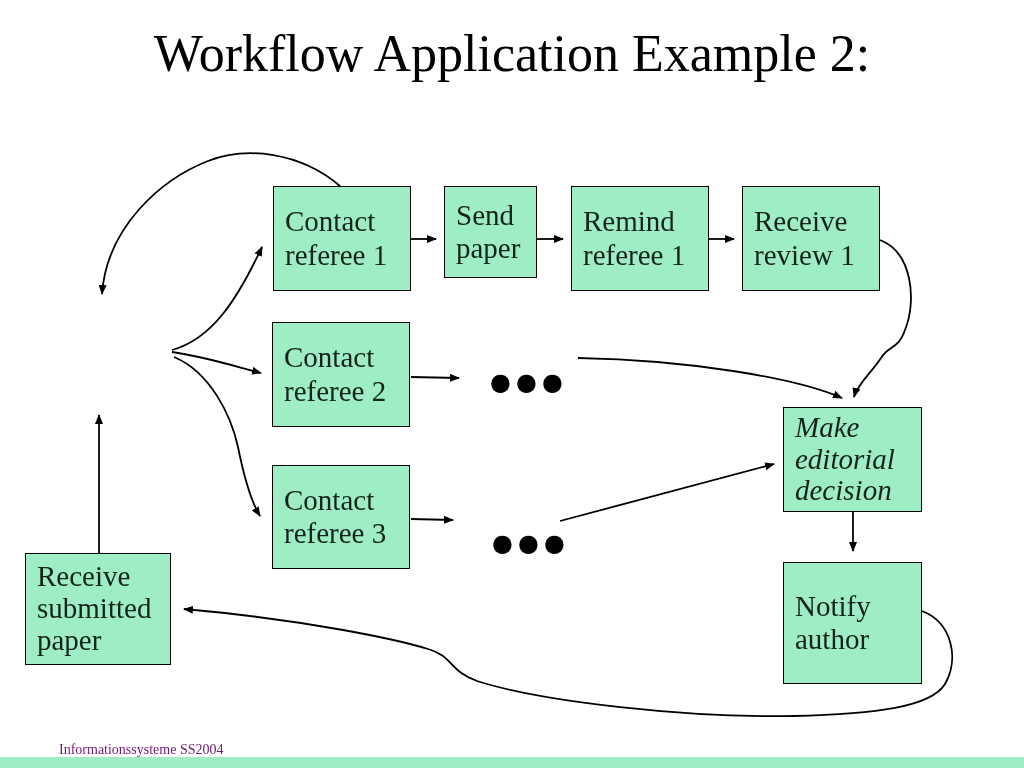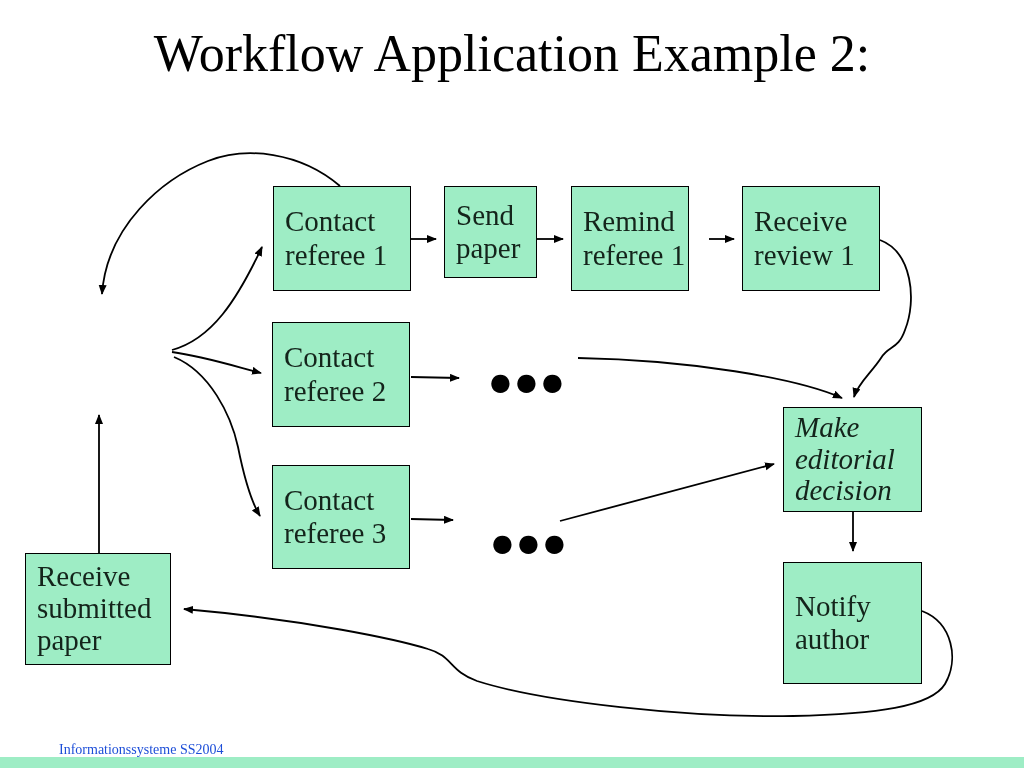--- a/index.html
+++ b/index.html
@@ -8,21 +8,21 @@
   .title{position:absolute;top:10px;left:0;width:1024px;text-align:center;
          font-size:52px;line-height:56px;color:#000;font-weight:400;margin-top:16px;}
   .edges{position:absolute;top:0;left:0;width:1024px;height:768px;}
   .node{position:absolute;background:#9eedc5;border:1.5px solid #000;
         display:flex;align-items:center;box-sizing:border-box;}
   .node-label{font-size:29px;line-height:1.15;color:#14241b;padding-left:11px;
               white-space:pre-line;}
   .ellipsis{position:absolute;font-family:"DejaVu Sans",sans-serif;font-size:24px;
             line-height:24px;letter-spacing:5px;color:#000;}
   .footer-band{position:absolute;left:0;top:757px;width:1024px;height:11px;background:#9eedc5;}
-  .footer-left{position:absolute;left:59px;top:742px;font-size:14px;color:#1d4ed8;}
+  .footer-left{position:absolute;left:59px;top:742px;font-size:14px;color:#701a75;}
   .footer-right{position:absolute;right:47px;top:778px;font-size:14px;color:#1a1a1a;}
 </style>
 </head>
 <body>
 
 <div class="slide">
 
   <div class="title">
     <div>Workflow Application Example 2:</div>
   </div>
@@ -56,21 +56,21 @@
   <div class="node" style="left:273px;top:186px;width:138px;height:105px;">
     <div class="node-label">Contact
 referee 1</div>
   </div>
 
   <div class="node" style="left:444px;top:186px;width:93px;height:92px;">
     <div class="node-label">Send
 paper</div>
   </div>
 
-  <div class="node" style="left:571px;top:186px;width:118px;height:105px;">
+  <div class="node" style="left:571px;top:186px;width:138px;height:105px;">
     <div class="node-label">Remind
 referee 1</div>
   </div>
 
   <div class="node" style="left:742px;top:186px;width:138px;height:105px;">
     <div class="node-label">Receive
 review 1</div>
   </div>
 
   <div class="node" style="left:272px;top:322px;width:138px;height:105px;">

